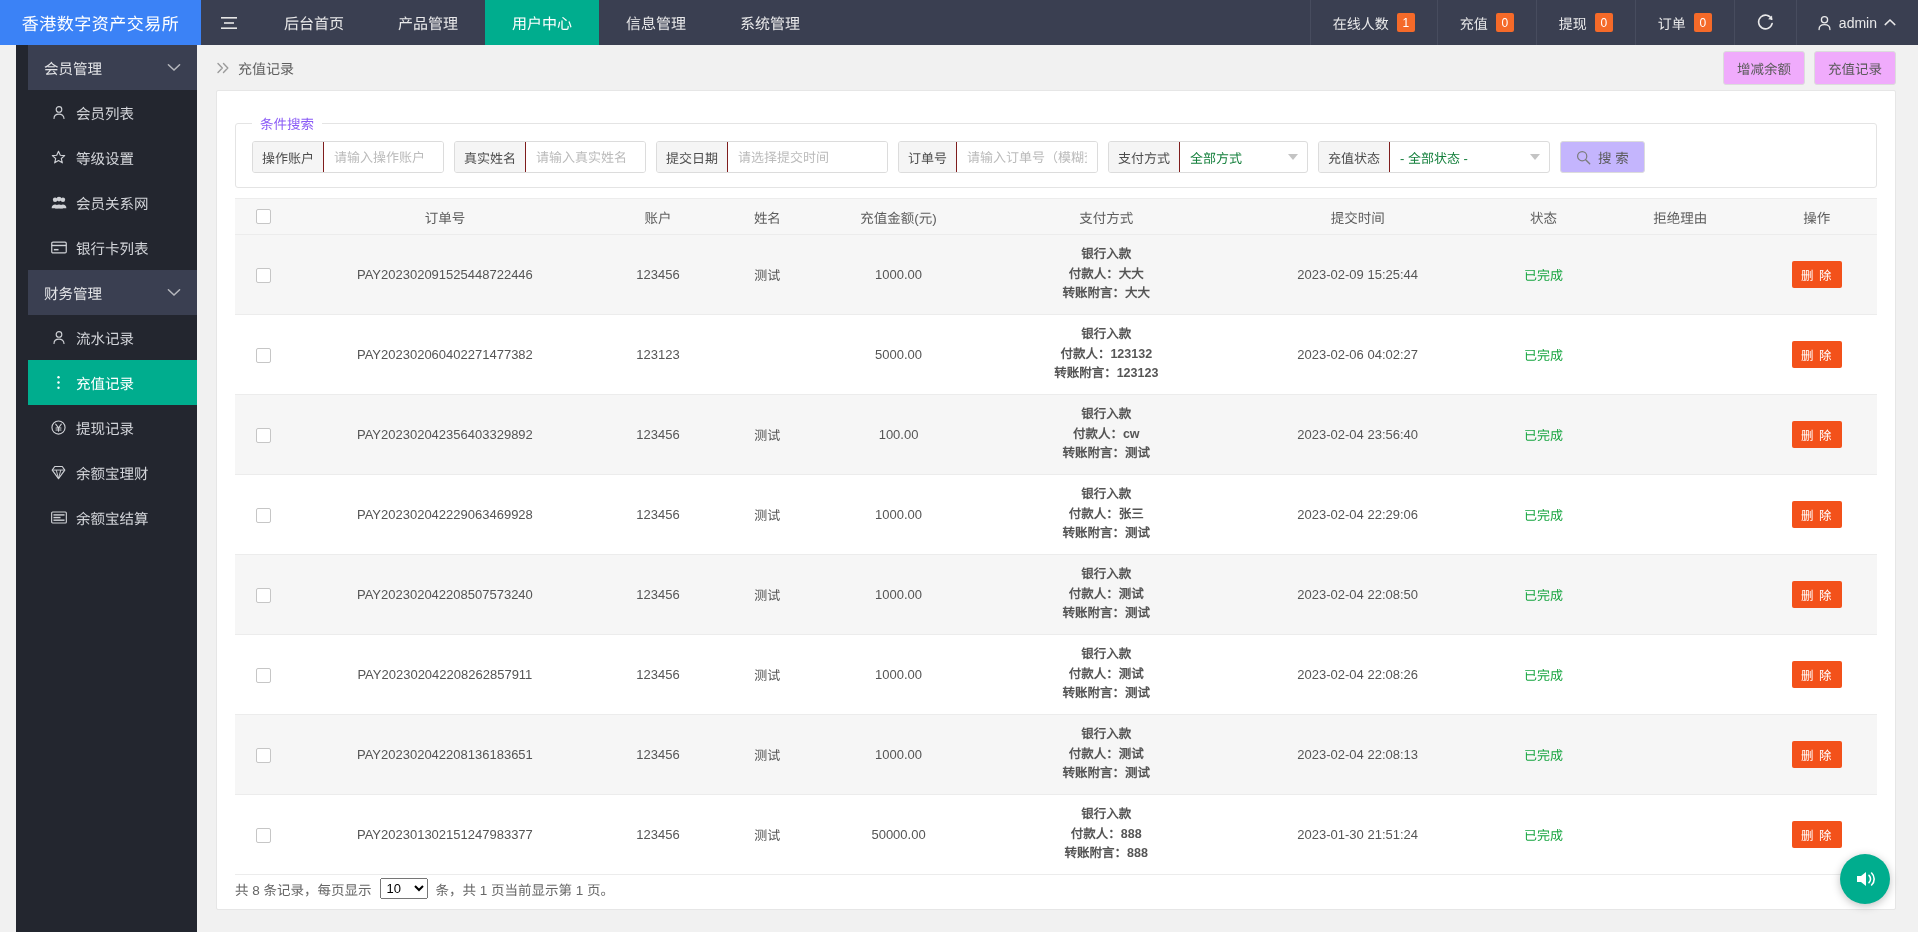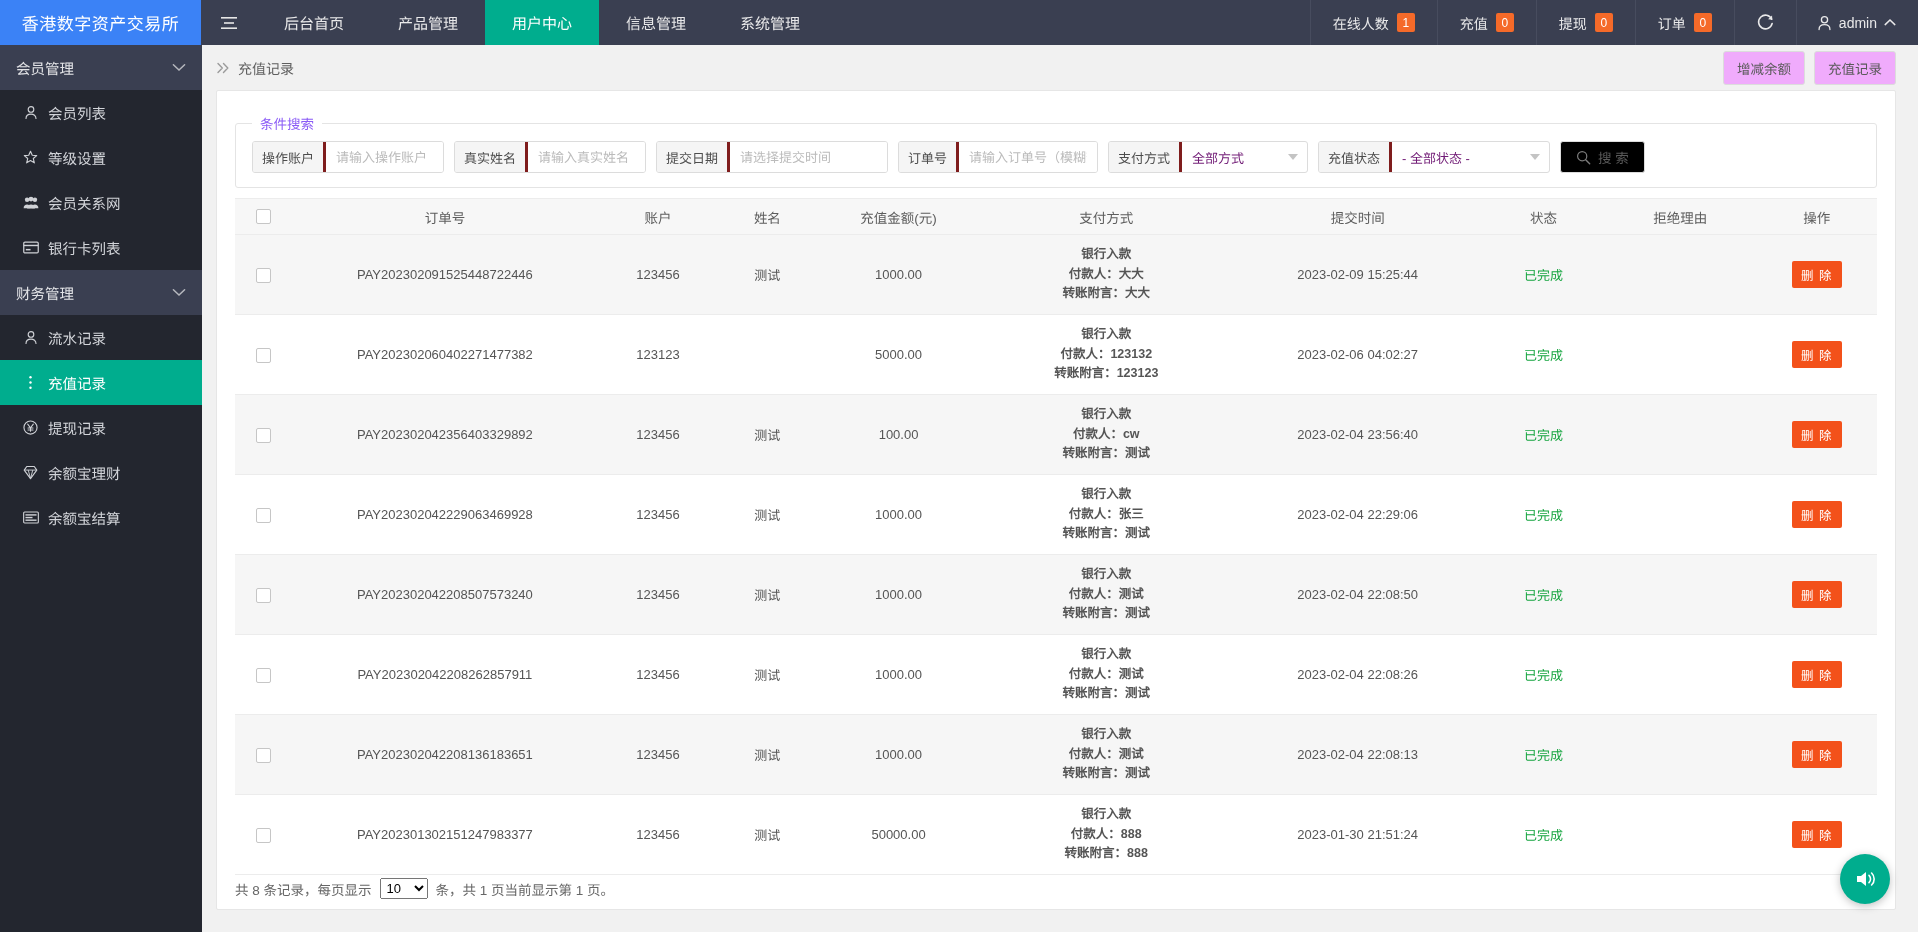--- a/index.html
+++ b/index.html
@@ -65,25 +65,26 @@
   }
   .tb-user {
     padding: 0 22px 0 20px;
     display: flex; align-items: center; gap: 7px;
     border-left: 1px solid #474c5e;
     font-size: 14px; color: #e9e9ea; cursor: pointer;
   }
 
   
   #sidebar {
-    position: absolute; top: 45px; left: 0;
-    width: 202px; height: 887px;
+    position: absolute; top: 45px; left: 16px;
+    width: 181px; height: 887px;
     background: #23262f;
     overflow: hidden;
     z-index: 40;
+    padding-left: 12px;
   }
   .side-group {
     height: 45px;
     background: #3a3f51;
     display: flex; align-items: center;
     padding: 0 16px 0 16px;
     color: #e2e3e6; font-size: 14.5px;
     cursor: pointer;
     justify-content: space-between;
   }
@@ -161,39 +162,39 @@
   .ig {
     display: flex; align-items: stretch;
     border: 1px solid #dcdcdc;
     border-radius: 3px;
     height: 32px;
     overflow: hidden;
     background: #fff;
   }
   .ig .ig-label {
     background: #f5f5f5;
-    border-right: 3px solid #7f1d1d;
+    border-right: 1px solid #7f1d1d;
     display: flex; align-items: center;
     padding: 0 9px;
     font-size: 13px; color: #4d4d4d;
     white-space: nowrap;
   }
   .ig .ig-input {
     border: 0; outline: none;
     padding: 0 10px;
     font-size: 13px; color: #444;
     font-family: "Liberation Sans", sans-serif;
     background: #fff;
     min-width: 0;
   }
   .ig .ig-input::placeholder { color: #bbbbbb; }
   .ig-select {
     display: flex; align-items: center;
     padding: 0 10px; position: relative;
-    font-size: 13px; color: #701a75;
+    font-size: 13px; color: #15803d;
     min-width: 0; flex: 1 1 auto;
   }
   .ig-select .caret {
     position: absolute; right: 9px; top: 50%;
     transform: translateY(-50%);
     width: 0; height: 0;
     border-left: 5px solid transparent;
     border-right: 5px solid transparent;
     border-top: 6px solid #c4c4c4;
   }
@@ -201,21 +202,21 @@
   .w-name   { flex: 0 0 192px; }
   .w-date   { flex: 0 0 232px; }
   .w-order  { flex: 0 0 200px; }
   .w-pay    { flex: 0 0 200px; }
   .w-status { flex: 0 0 232px; }
   .ig .grow { flex: 1 1 auto; }
   .btn-search {
     height: 32px;
     border: 1px solid #dcdcdc;
     border-radius: 3px;
-    background: #000000;
+    background: #c4b5fd;
     padding: 0 15px;
     display: flex; align-items: center; gap: 7px;
     font-size: 13.5px; color: #5a5a5a;
     cursor: pointer;
   }
 
   
   table.grid {
     width: calc(100% - 36px);
     margin: 6px 18px 0 18px;

